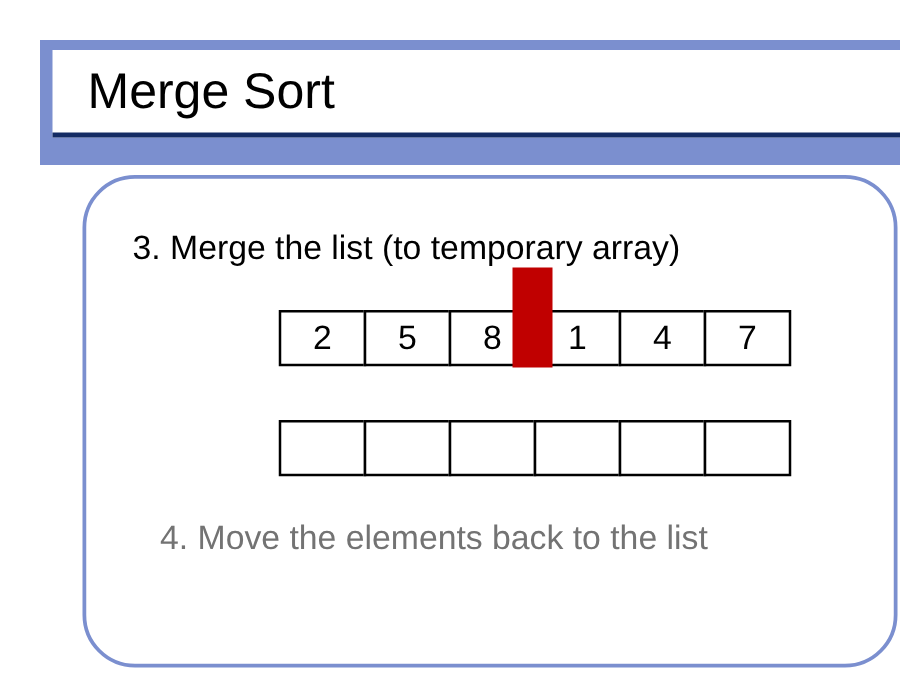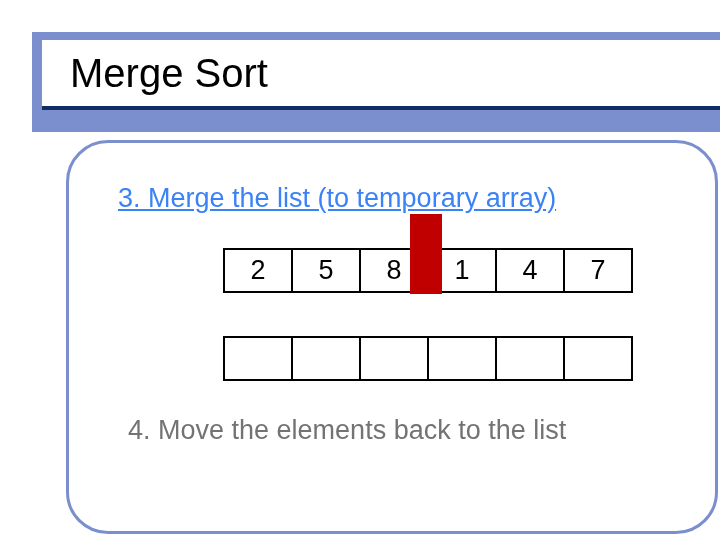--- a/index.html
+++ b/index.html
@@ -43,24 +43,23 @@
     left: 34px;
     width: 652px;
     height: 394px;
     border: 3px solid #7b8fcf;
     border-radius: 42px;
     background: #fff;
   }
   .step3 {
     position: absolute;
     top: 135px;
-    left: 70px;
+    left: 58px;
     font-size: 27px;
-    color: #3b82f6;
-    text-decoration: underline;
+    color: #000000;
   }
   .step4 {
     position: absolute;
     top: 367px;
     left: 80px;
     font-size: 27px;
     color: #737373;
   }
   .array-top, .array-bot {
     position: absolute;

